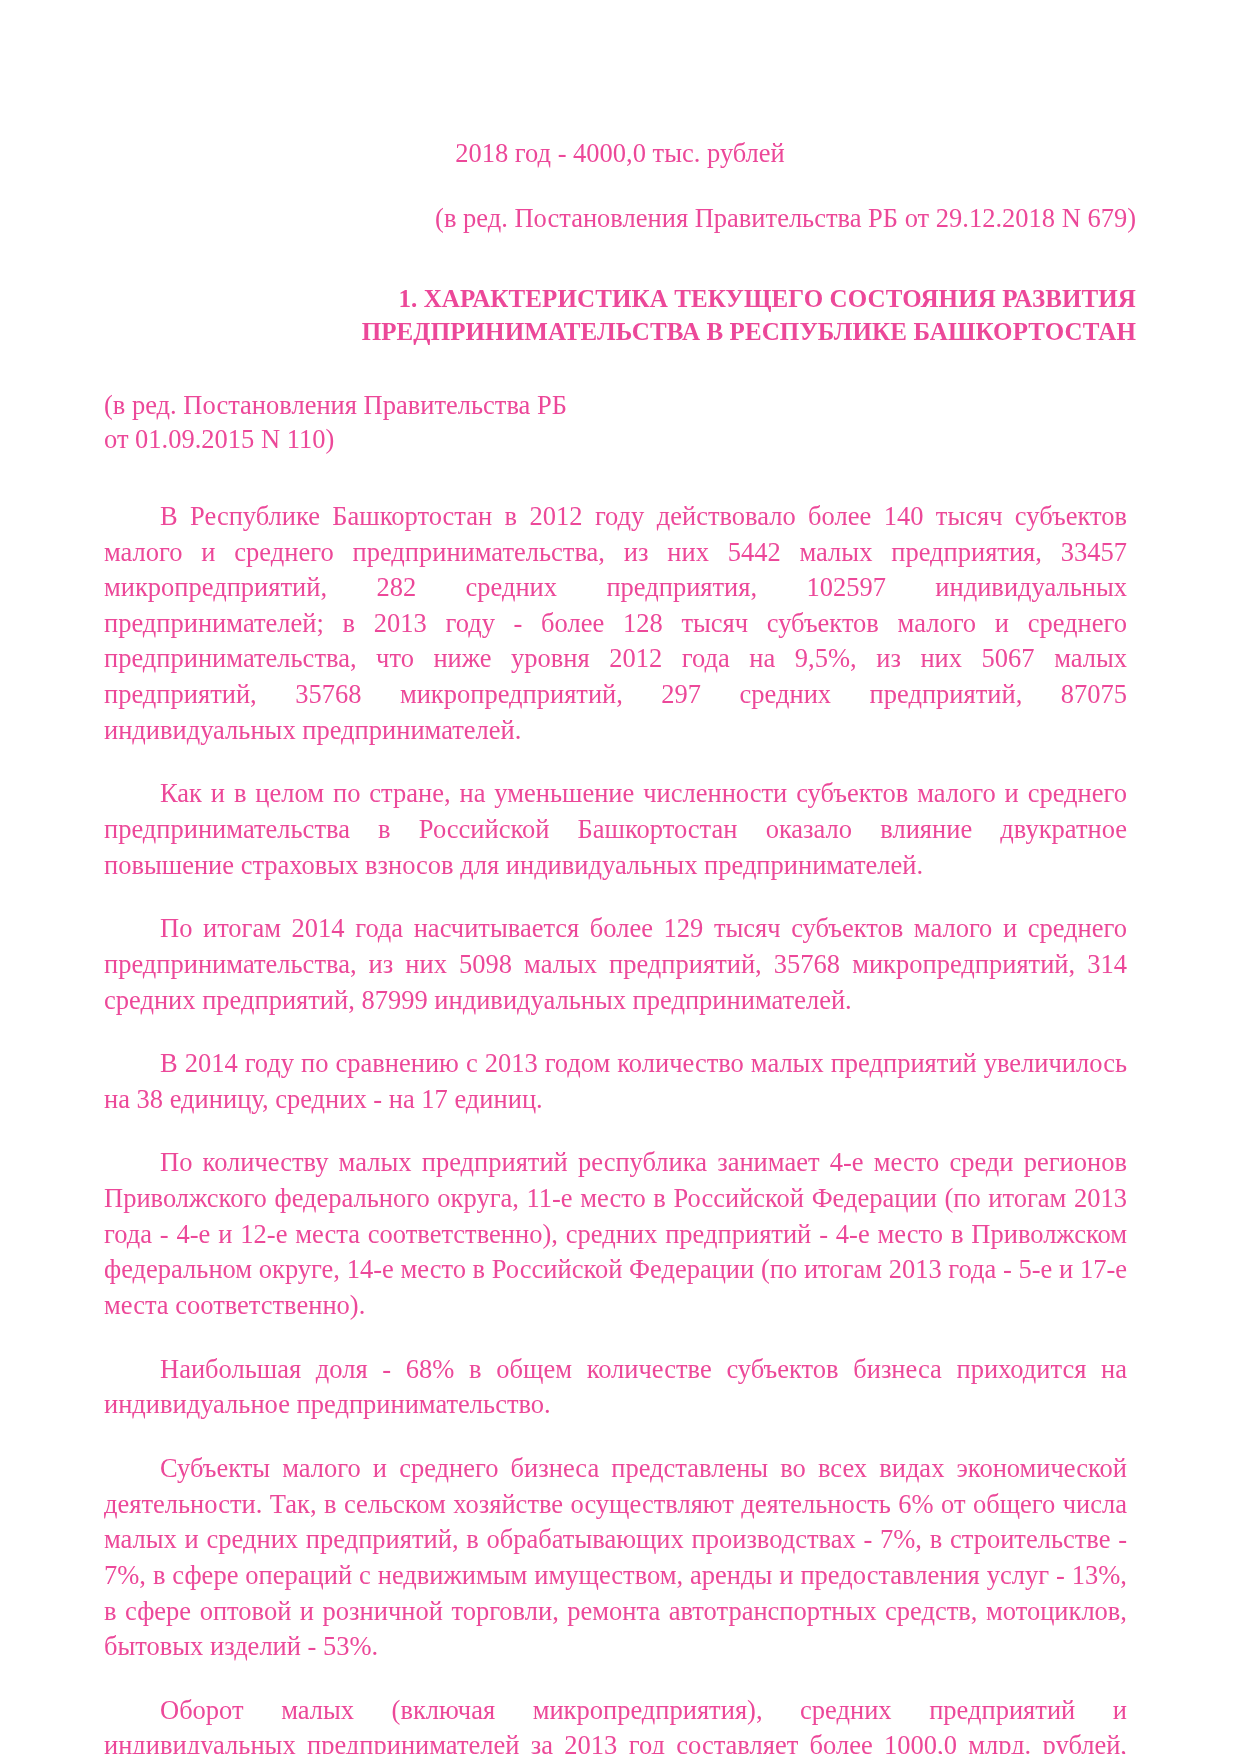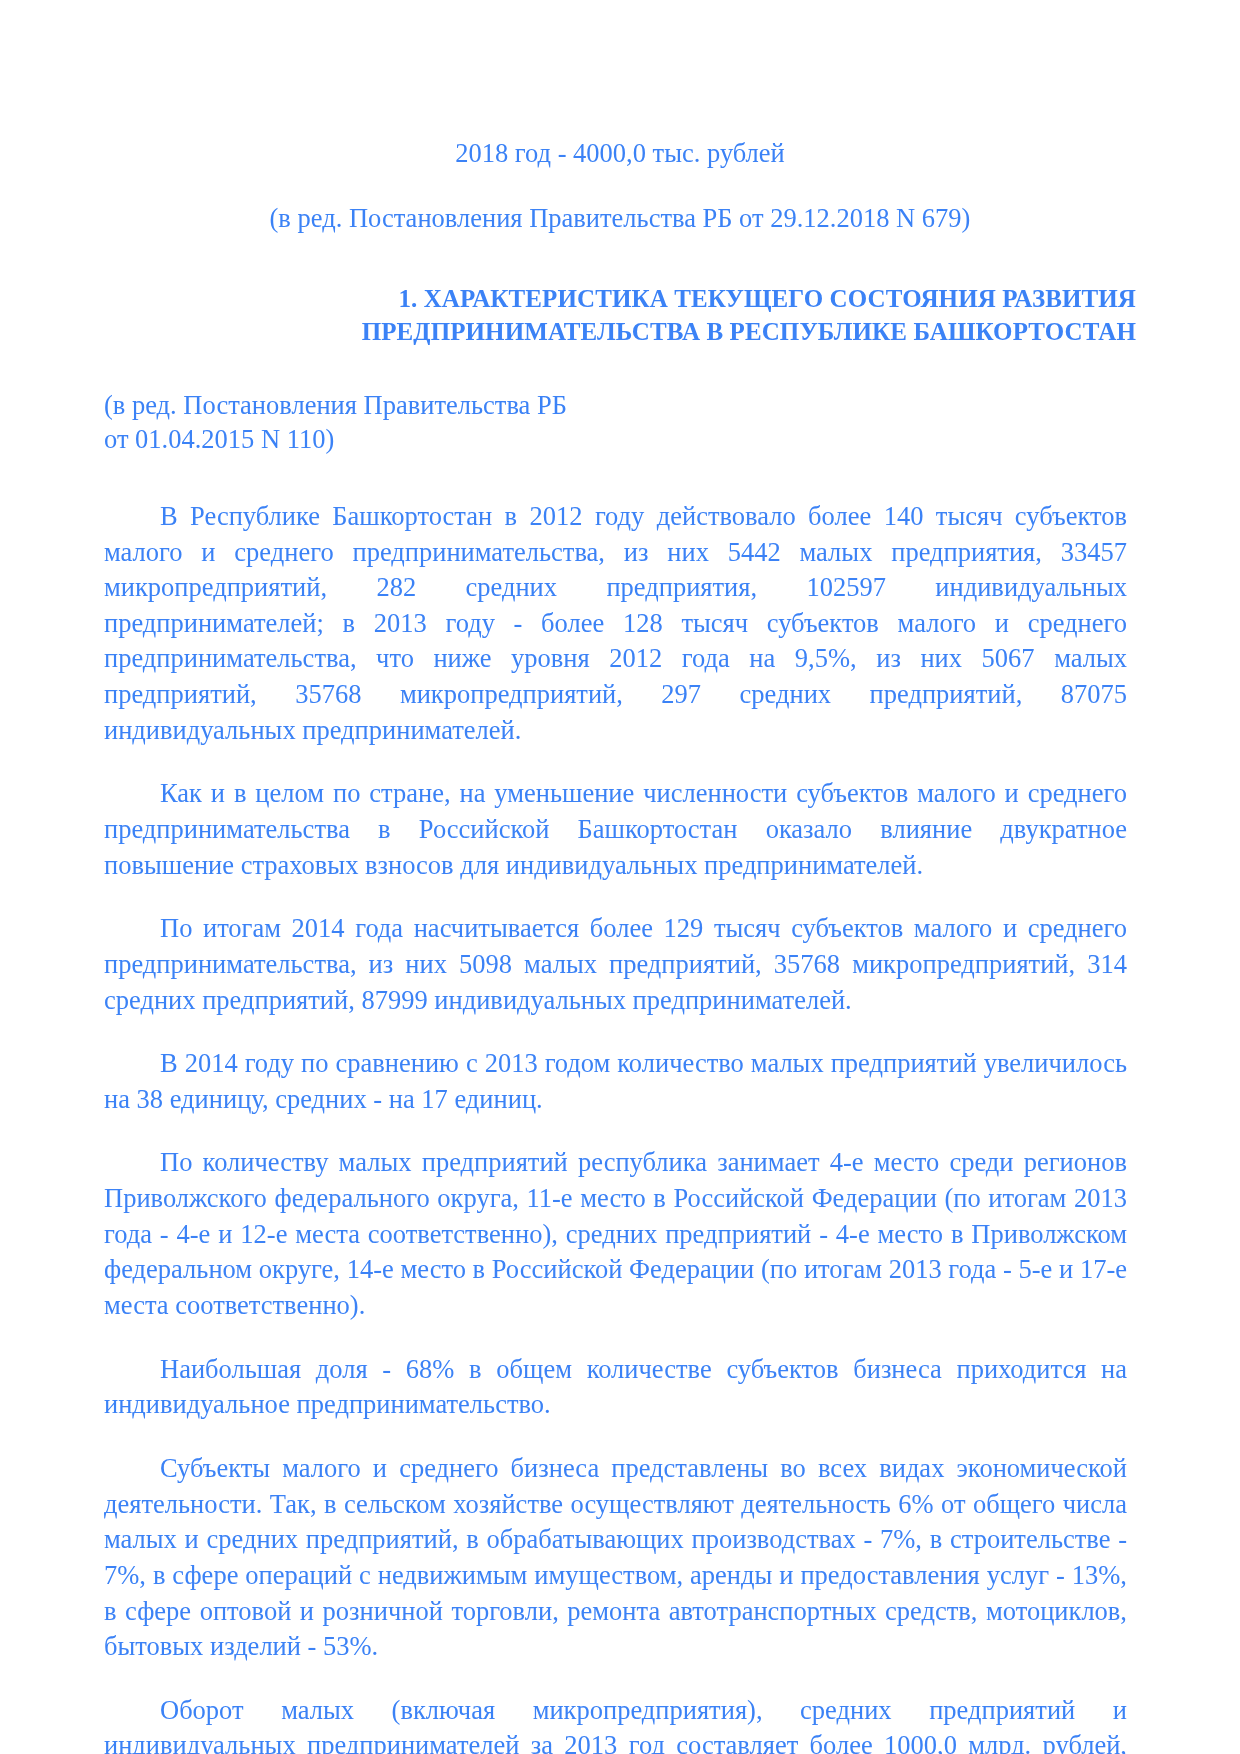--- a/index.html
+++ b/index.html
@@ -10,37 +10,37 @@
   }
   .page {
     position: relative;
     width: 1240px;
     height: 1754px;
     margin: 0 auto;
     background: #ffffff;
     box-sizing: border-box;
     padding: 140px 104px 60px 104px;
     font-family: "Liberation Serif", "DejaVu Serif", serif;
-    color: #3b82f6;
+    color: #ec4899;
     overflow: hidden;
   }
   .doc-body {
     width: 1032px;
   }
   .line-centered {
     text-align: center;
     font-size: 26.5px;
     line-height: 1.0;
     margin: 0;
   }
   .amount-line {
     margin-bottom: 38px;
   }
   .ed-note-top {
-    text-align: center;
+    text-align: right;
     font-size: 26.5px;
     line-height: 1.0;
     margin: 0 0 52px 0;
   }
   .section-title {
     text-align: right;
     font-weight: bold;
     font-size: 25px;
     line-height: 1.30;
     margin: 0 0 40px 0;
@@ -75,21 +75,21 @@
 
     <div class="ed-note-top">(в ред. Постановления Правительства РБ от 29.12.2018 N 679)</div>
 
     <div class="section-title">
       <span>1. ХАРАКТЕРИСТИКА ТЕКУЩЕГО СОСТОЯНИЯ РАЗВИТИЯ</span><br>
       <span>ПРЕДПРИНИМАТЕЛЬСТВА В РЕСПУБЛИКЕ БАШКОРТОСТАН</span>
     </div>
 
     <div class="ed-note-center">
       <span>(в ред. Постановления Правительства РБ</span><br>
-      <span>от 01.04.2015 N 110)</span>
+      <span>от 01.09.2015 N 110)</span>
     </div>
 
     <p class="para">В Республике Башкортостан в 2012 году действовало более 140 тысяч субъектов малого и среднего предпринимательства, из них 5442 малых предприятия, 33457 микропредприятий, 282 средних предприятия, 102597 индивидуальных предпринимателей; в 2013 году - более 128 тысяч субъектов малого и среднего предпринимательства, что ниже уровня 2012 года на 9,5%, из них 5067 малых предприятий, 35768 микропредприятий, 297 средних предприятий, 87075 индивидуальных предпринимателей.</p>
     <p class="para">Как и в целом по стране, на уменьшение численности субъектов малого и среднего предпринимательства в Российской Башкортостан оказало влияние двукратное повышение страховых взносов для индивидуальных предпринимателей.</p>
     <p class="para">По итогам 2014 года насчитывается более 129 тысяч субъектов малого и среднего предпринимательства, из них 5098 малых предприятий, 35768 микропредприятий, 314 средних предприятий, 87999 индивидуальных предпринимателей.</p>
     <p class="para">В 2014 году по сравнению с 2013 годом количество малых предприятий увеличилось на 38 единицу, средних - на 17 единиц.</p>
     <p class="para">По количеству малых предприятий республика занимает 4-е место среди регионов Приволжского федерального округа, 11-е место в Российской Федерации (по итогам 2013 года - 4-е и 12-е места соответственно), средних предприятий - 4-е место в Приволжском федеральном округе, 14-е место в Российской Федерации (по итогам 2013 года - 5-е и 17-е места соответственно).</p>
     <p class="para">Наибольшая доля - 68% в общем количестве субъектов бизнеса приходится на индивидуальное предпринимательство.</p>
     <p class="para">Субъекты малого и среднего бизнеса представлены во всех видах экономической деятельности. Так, в сельском хозяйстве осуществляют деятельность 6% от общего числа малых и средних предприятий,  в обрабатывающих производствах - 7%, в строительстве - 7%, в сфере операций с недвижимым имуществом, аренды и предоставления услуг - 13%, в сфере оптовой и розничной торговли, ремонта автотранспортных средств, мотоциклов, бытовых изделий - 53%.</p>
     <p class="para">Оборот малых (включая микропредприятия), средних предприятий и индивидуальных предпринимателей за 2013 год составляет более 1000,0 млрд. рублей, или около 40% в общем обороте предприятий и организаций республики. По обороту малых предприятий (без микропредприятий) среди регионов Приволжского федерального округа Республика Башкортостан занимает 4 место и 11 место в Российской Федерации, по обороту средних предприятий - 5 и 21 места соответственно.</p>

